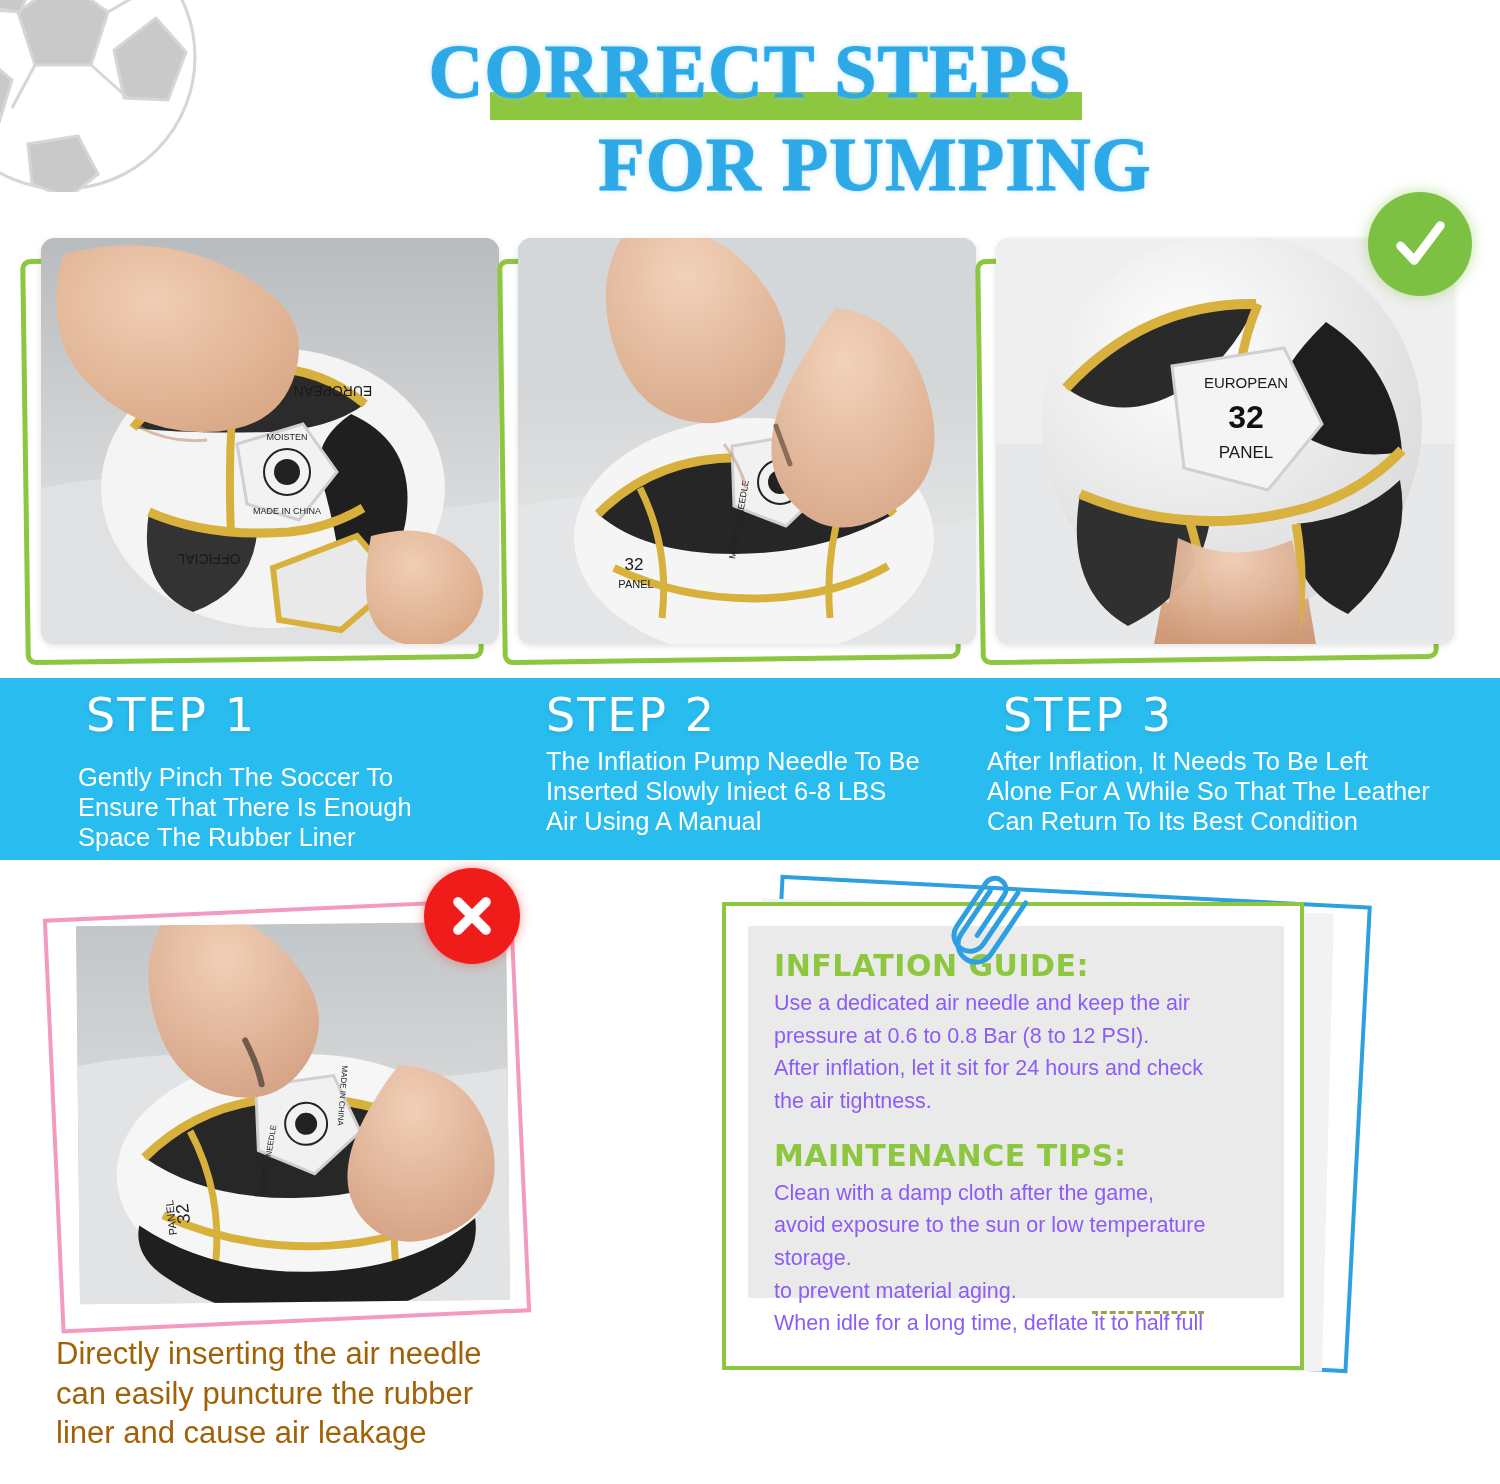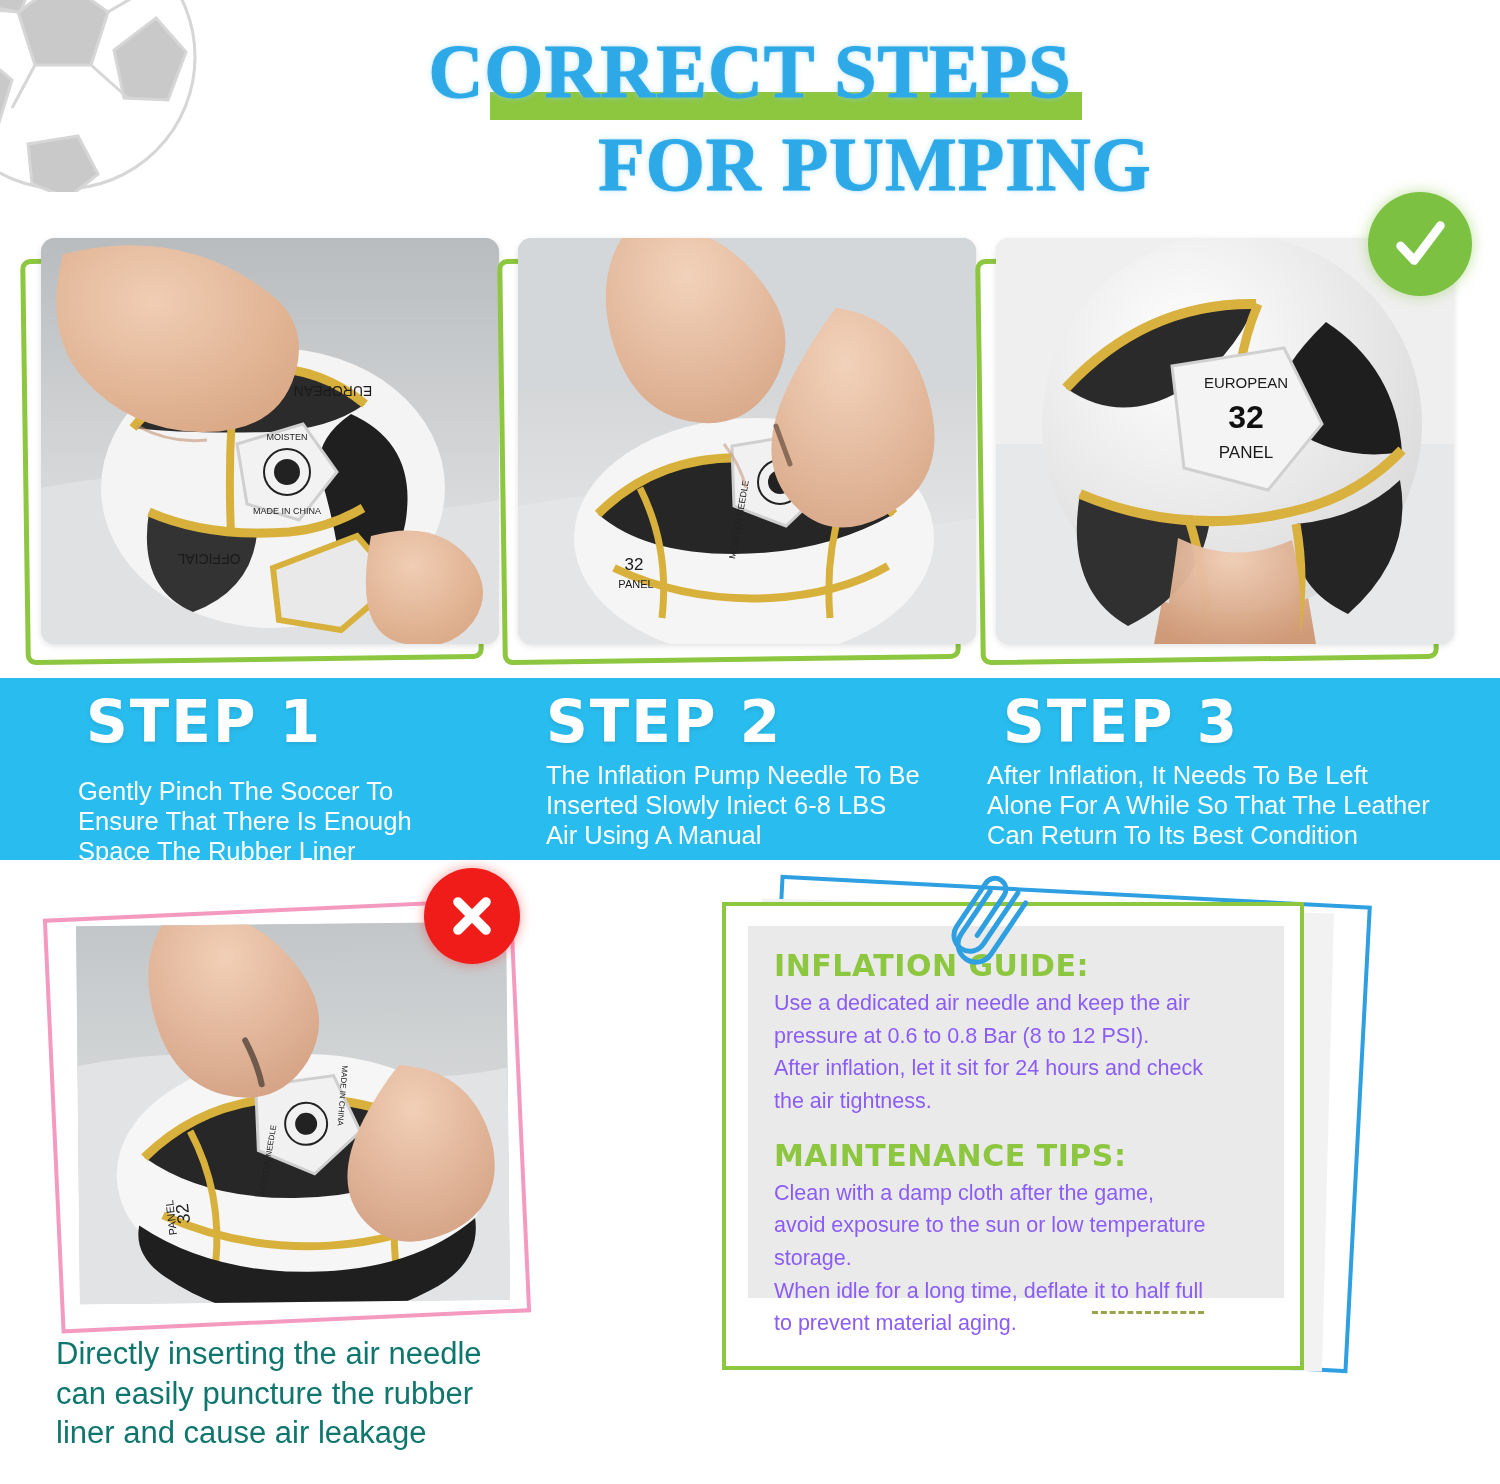--- a/index.html
+++ b/index.html
@@ -73,22 +73,22 @@
   .steps-band {
     position: absolute; left: 0; top: 678px; width: 1500px; height: 182px;
     background: #29BDEF;
   }
   .step-col { position: absolute; top: 0; height: 182px; color: #ffffff; }
   .step-col.c1 { left: 68px;  width: 440px; }
   .step-col.c2 { left: 528px; width: 440px; }
   .step-col.c3 { left: 985px; width: 500px; }
   .step-title {
     font-family: "DejaVu Sans", sans-serif;
-    font-weight: 700;
-    font-size: 58px;
+    font-weight: 400;
+    font-size: 46px;
     letter-spacing: 2px;
     color: #ffffff;
     margin-top: 10px;
     margin-left: 18px;
     text-shadow: 0 2px 5px rgba(0,0,0,.10);
   }
   .step-body {
     margin-top: 4px;
     font-size: 25.5px;
     line-height: 1.18;
@@ -121,21 +121,21 @@
     background: #F01C19;
     box-shadow: 0 0 12px rgba(240,40,40,.45);
     display: flex; align-items: center; justify-content: center;
   }
   .x-badge svg { width: 56px; height: 56px; }
   .wrong-caption {
     position: absolute; left: 56px; top: 1334px;
     width: 520px;
     font-size: 31px;
     line-height: 1.28;
-    color: #0f766e;
+    color: #a16207;
   }
 
   
   .info-area { position: absolute; left: 700px; top: 876px; width: 800px; height: 600px; }
   .card-back-blue-wide {
     position: absolute; left: 68px; top: 14px;
     width: 592px; height: 468px;
     border: 4px solid #2E9FE0;
     transform: rotate(3.0deg);
   }
@@ -444,22 +444,22 @@
           </div>
         </div>
 
         <div class="sec-gap"></div>
 
         <div>
           <div class="sec-head">MAINTENANCE TIPS:</div>
           <div class="sec-body">
             <div>Clean with a damp cloth after the game,</div>
             <div>avoid exposure to the sun or low temperature storage.</div>
+            <div>to prevent material aging.</div>
             <div>When idle for a long time, deflate it to half full</div>
-            <div>to prevent material aging.</div>
           </div>
         </div>
       </div>
       <div class="card-dash"></div>
     </div>
 
     <div class="paperclip">
       <svg viewBox="0 0 78 110" aria-hidden="true">
         <path d="M50 16 L50 78 a16 16 0 0 1 -32 0 L18 26 a11 11 0 0 1 22 0 L40 74" fill="none" stroke="#2E9FE0" stroke-width="5" stroke-linecap="round" stroke-linejoin="round"></path>
         <path d="M62 20 L62 82 a18 18 0 0 1 -36 0 L26 30" fill="none" stroke="#2E9FE0" stroke-width="5" stroke-linecap="round" stroke-linejoin="round"></path>

